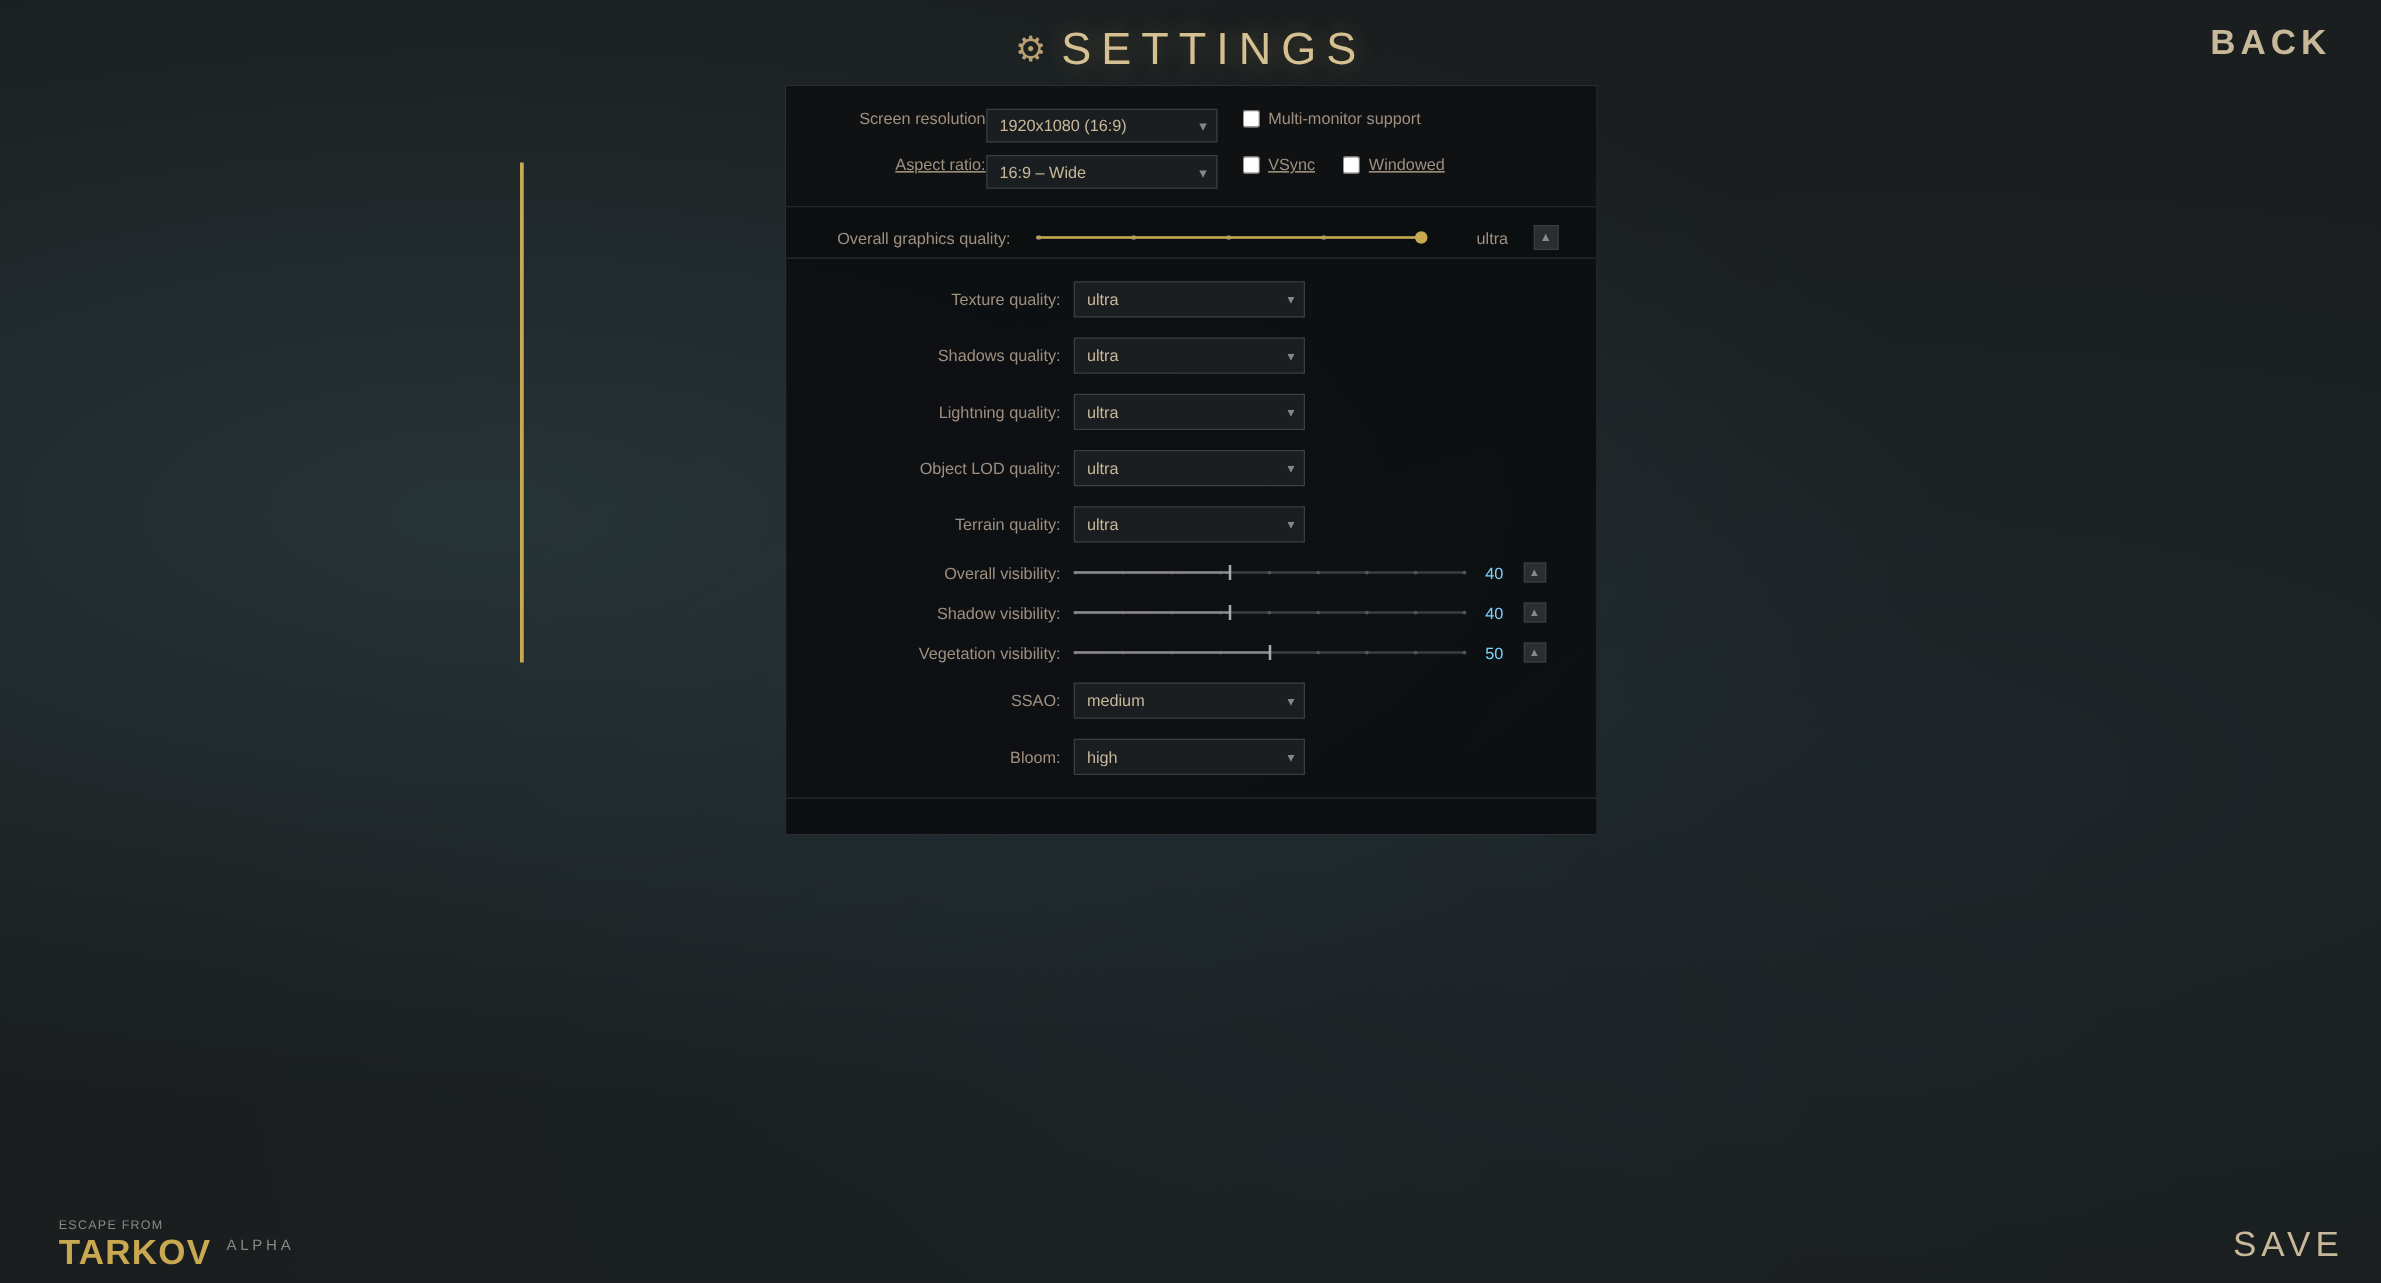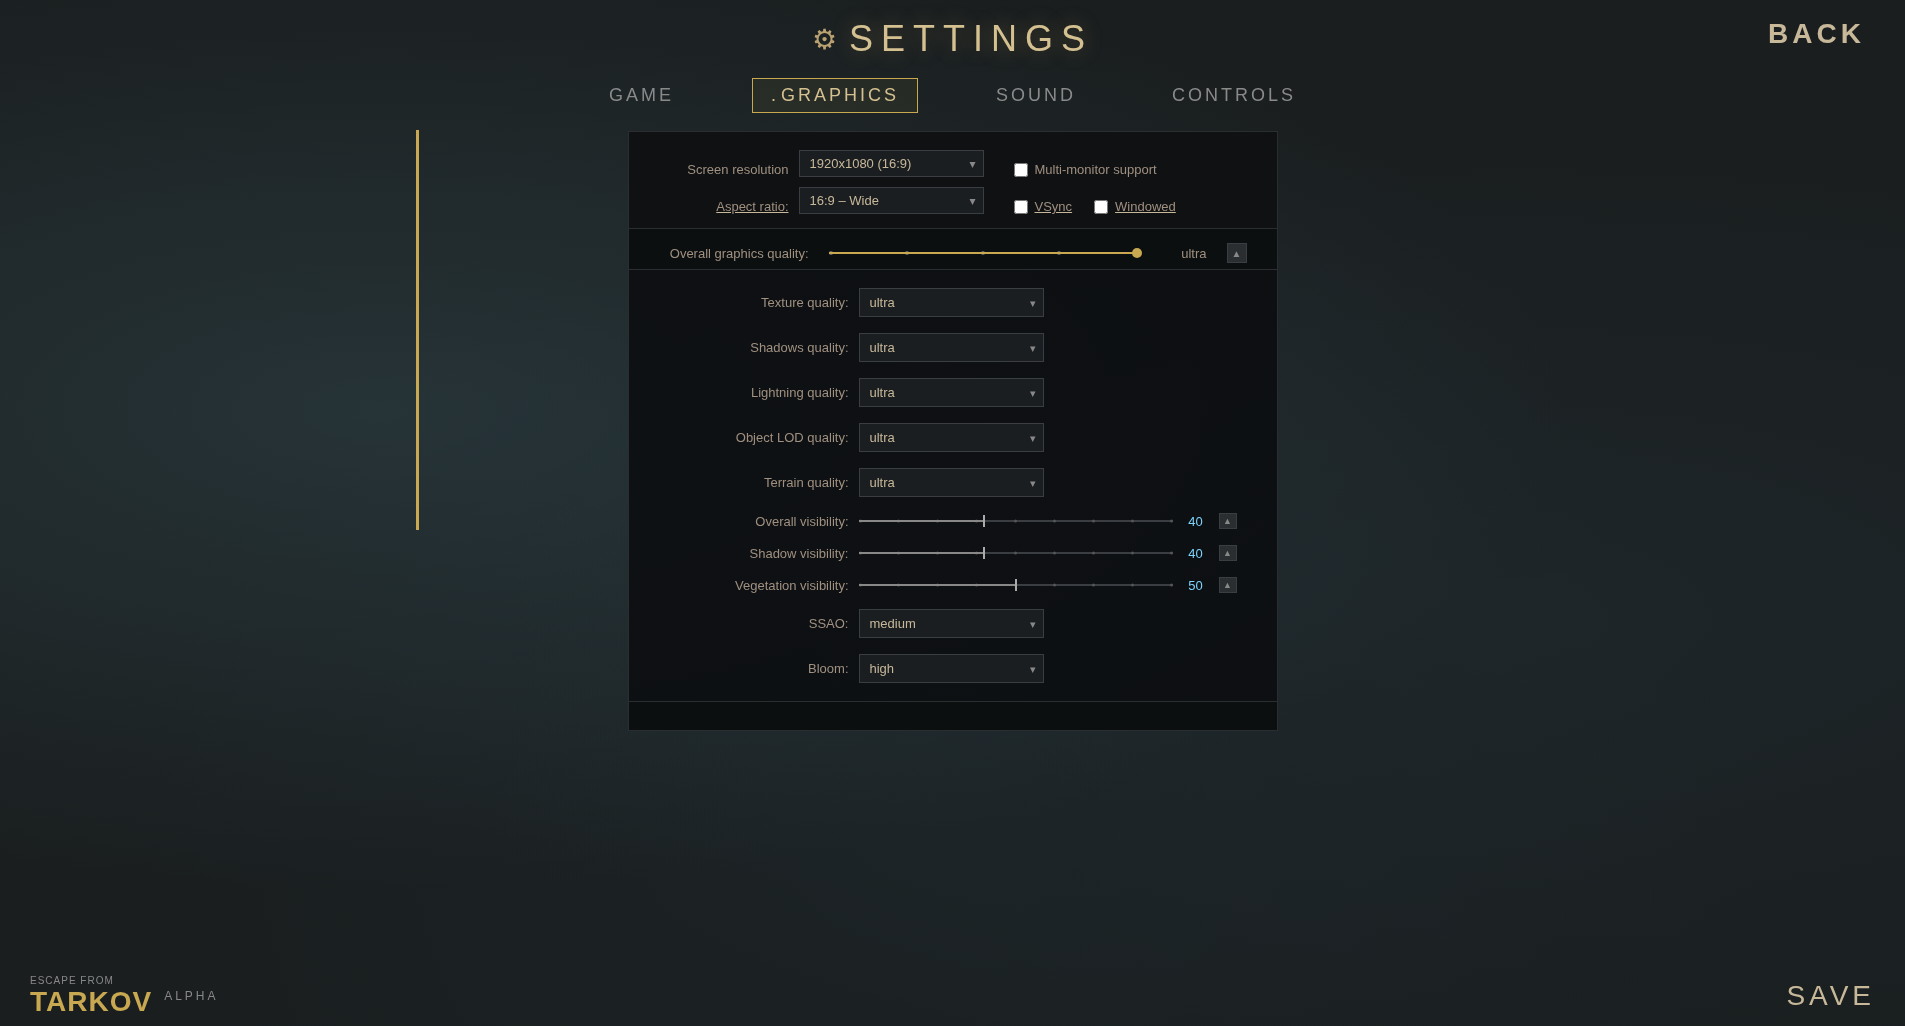--- a/index.html
+++ b/index.html
@@ -112,23 +112,22 @@
 
     
     .section-top {
       padding: 18px 30px 14px;
       border-bottom: 1px solid #2a2e30;
       background: rgba(15,18,20,0.9);
     }
 
     .form-row {
       display: flex;
-      align-items: flex-end;
+      align-items: flex-start;
       margin-bottom: 10px;
-      gap: 10px;
     }
 
     .form-row:last-child { margin-bottom: 0; text-decoration: underline; }
 
     .form-label {
       font-size: 13px;
       color: #a09080;
       text-align: right;
       min-width: 130px;
     }
@@ -427,20 +426,21 @@
       display: flex;
       align-items: center;
       justify-content: space-between;
       padding: 0 30px;
     }
 
     .logo-area {
       display: flex;
       align-items: center;
       gap: 12px;
+      margin-left: 17px;
     }
 
     .logo-text {
       font-size: 28px;
       font-weight: 900;
       color: #c8a850;
       letter-spacing: 1px;
     }
 
     .logo-subtitle {
@@ -484,26 +484,20 @@
 
   <div class="divider-line"></div>
 
   <div class="header">
     <span class="gear-icon">⚙</span>
     <h1 class="page-title">SETTINGS</h1>
   </div>
 
   <button class="back-button">BACK</button>
 
-  <nav class="tabs">
-    <button class="tab">GAME</button>
-    <button class="tab active">GRAPHICS</button>
-    <button class="tab">SOUND</button>
-    <button class="tab">CONTROLS</button>
-  </nav>
 
   <div class="settings-panel">
 
     <div class="section-top">
       <div class="form-row">
         <span class="form-label">Screen resolution</span>
         <div class="select-wrapper">
           <select class="select-box">
             <option>1920x1080 (16:9)</option>
             <option>1280x720 (16:9)</option>

